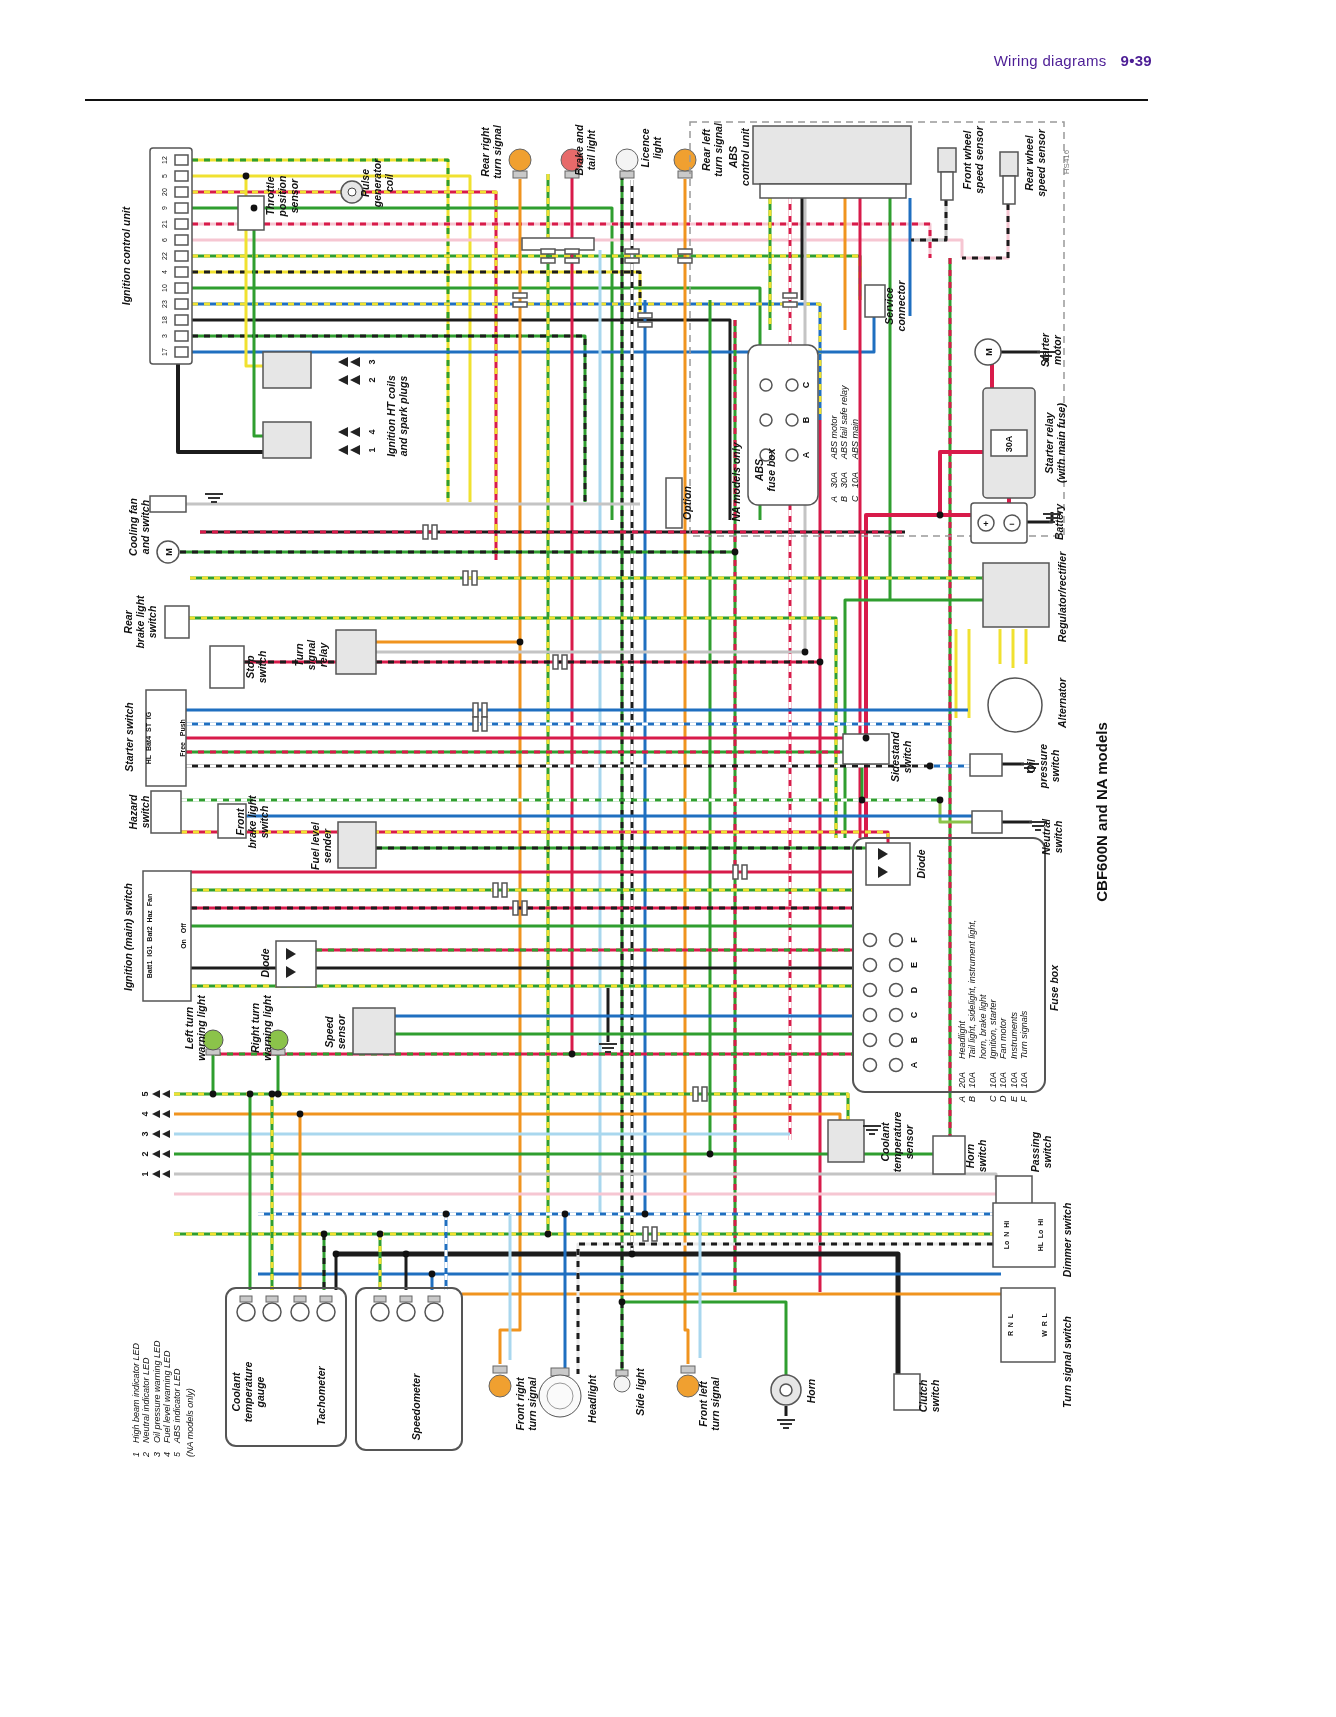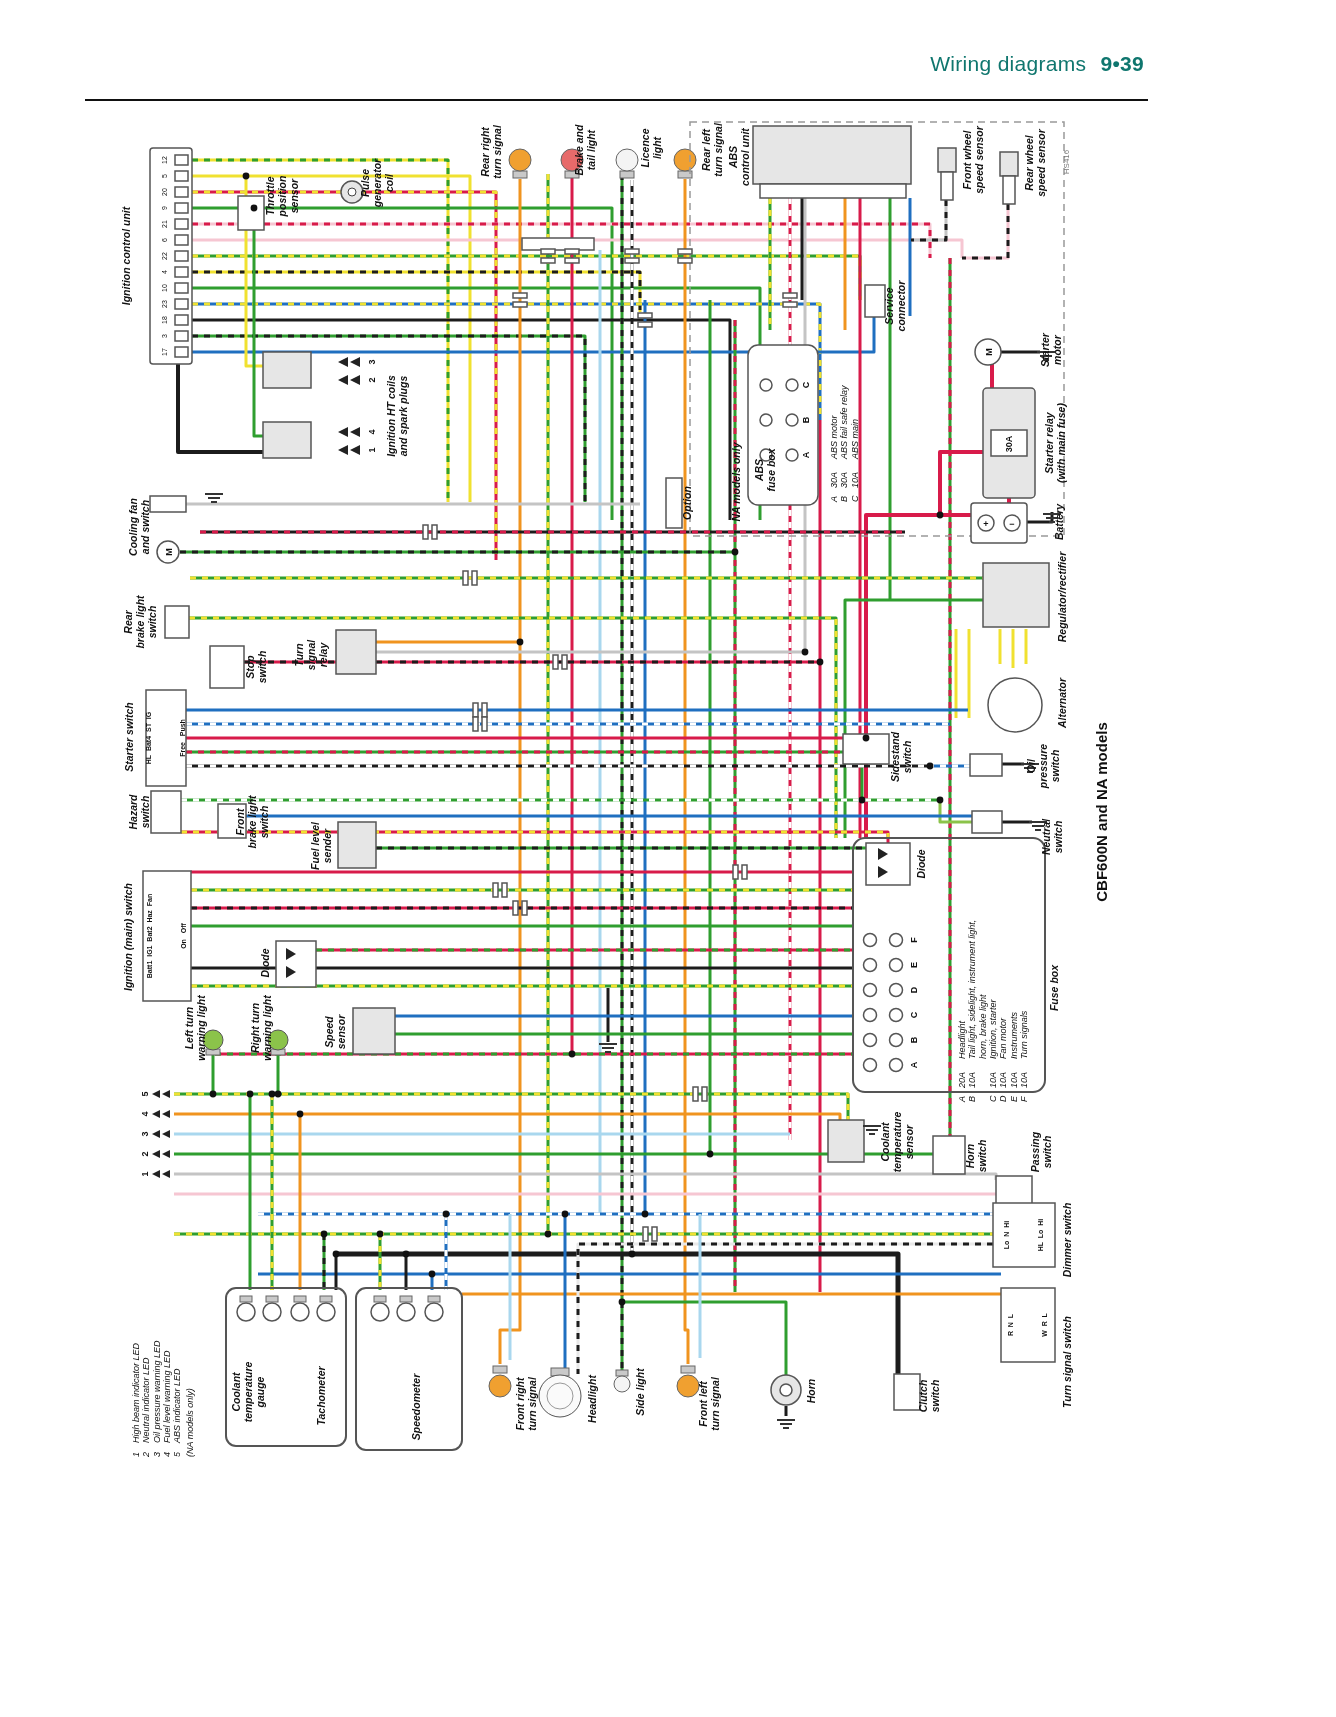--- a/index.html
+++ b/index.html
@@ -1,18 +1,18 @@
 <!DOCTYPE html>
 <html><head>
 <meta charset="utf-8">
 <style>
   html,body{margin:0;padding:0;background:#888;}
   .page{position:relative;width:1336px;height:1717px;background:#ffffff;margin:0 auto;
         font-family:"Liberation Sans",sans-serif;overflow:hidden;}
-  .hdr{position:absolute;top:52px;right:192px;font-size:21px;color:#0f766e;letter-spacing:.3px;}
+  .hdr{position:absolute;top:52px;right:184px;font-size:15px;color:#4c1d95;letter-spacing:.3px;}
   .hdr .pagenum{font-weight:bold;margin-left:14px;}
   .rule{position:absolute;left:85px;top:99px;width:1063px;height:2px;background:#111;}
   svg{position:absolute;left:0;top:0;}
   svg text{font-family:"Liberation Sans",sans-serif;}
   .boxw{fill:#ffffff;stroke:#555;stroke-width:1.5;}
   .boxg{fill:#e6e6e6;stroke:#555;stroke-width:1.5;}
   .boxn{fill:none;stroke:#555;stroke-width:2;}
   .base{fill:#c9c9c9;stroke:#666;stroke-width:1;}
   .thin{fill:none;st
 

